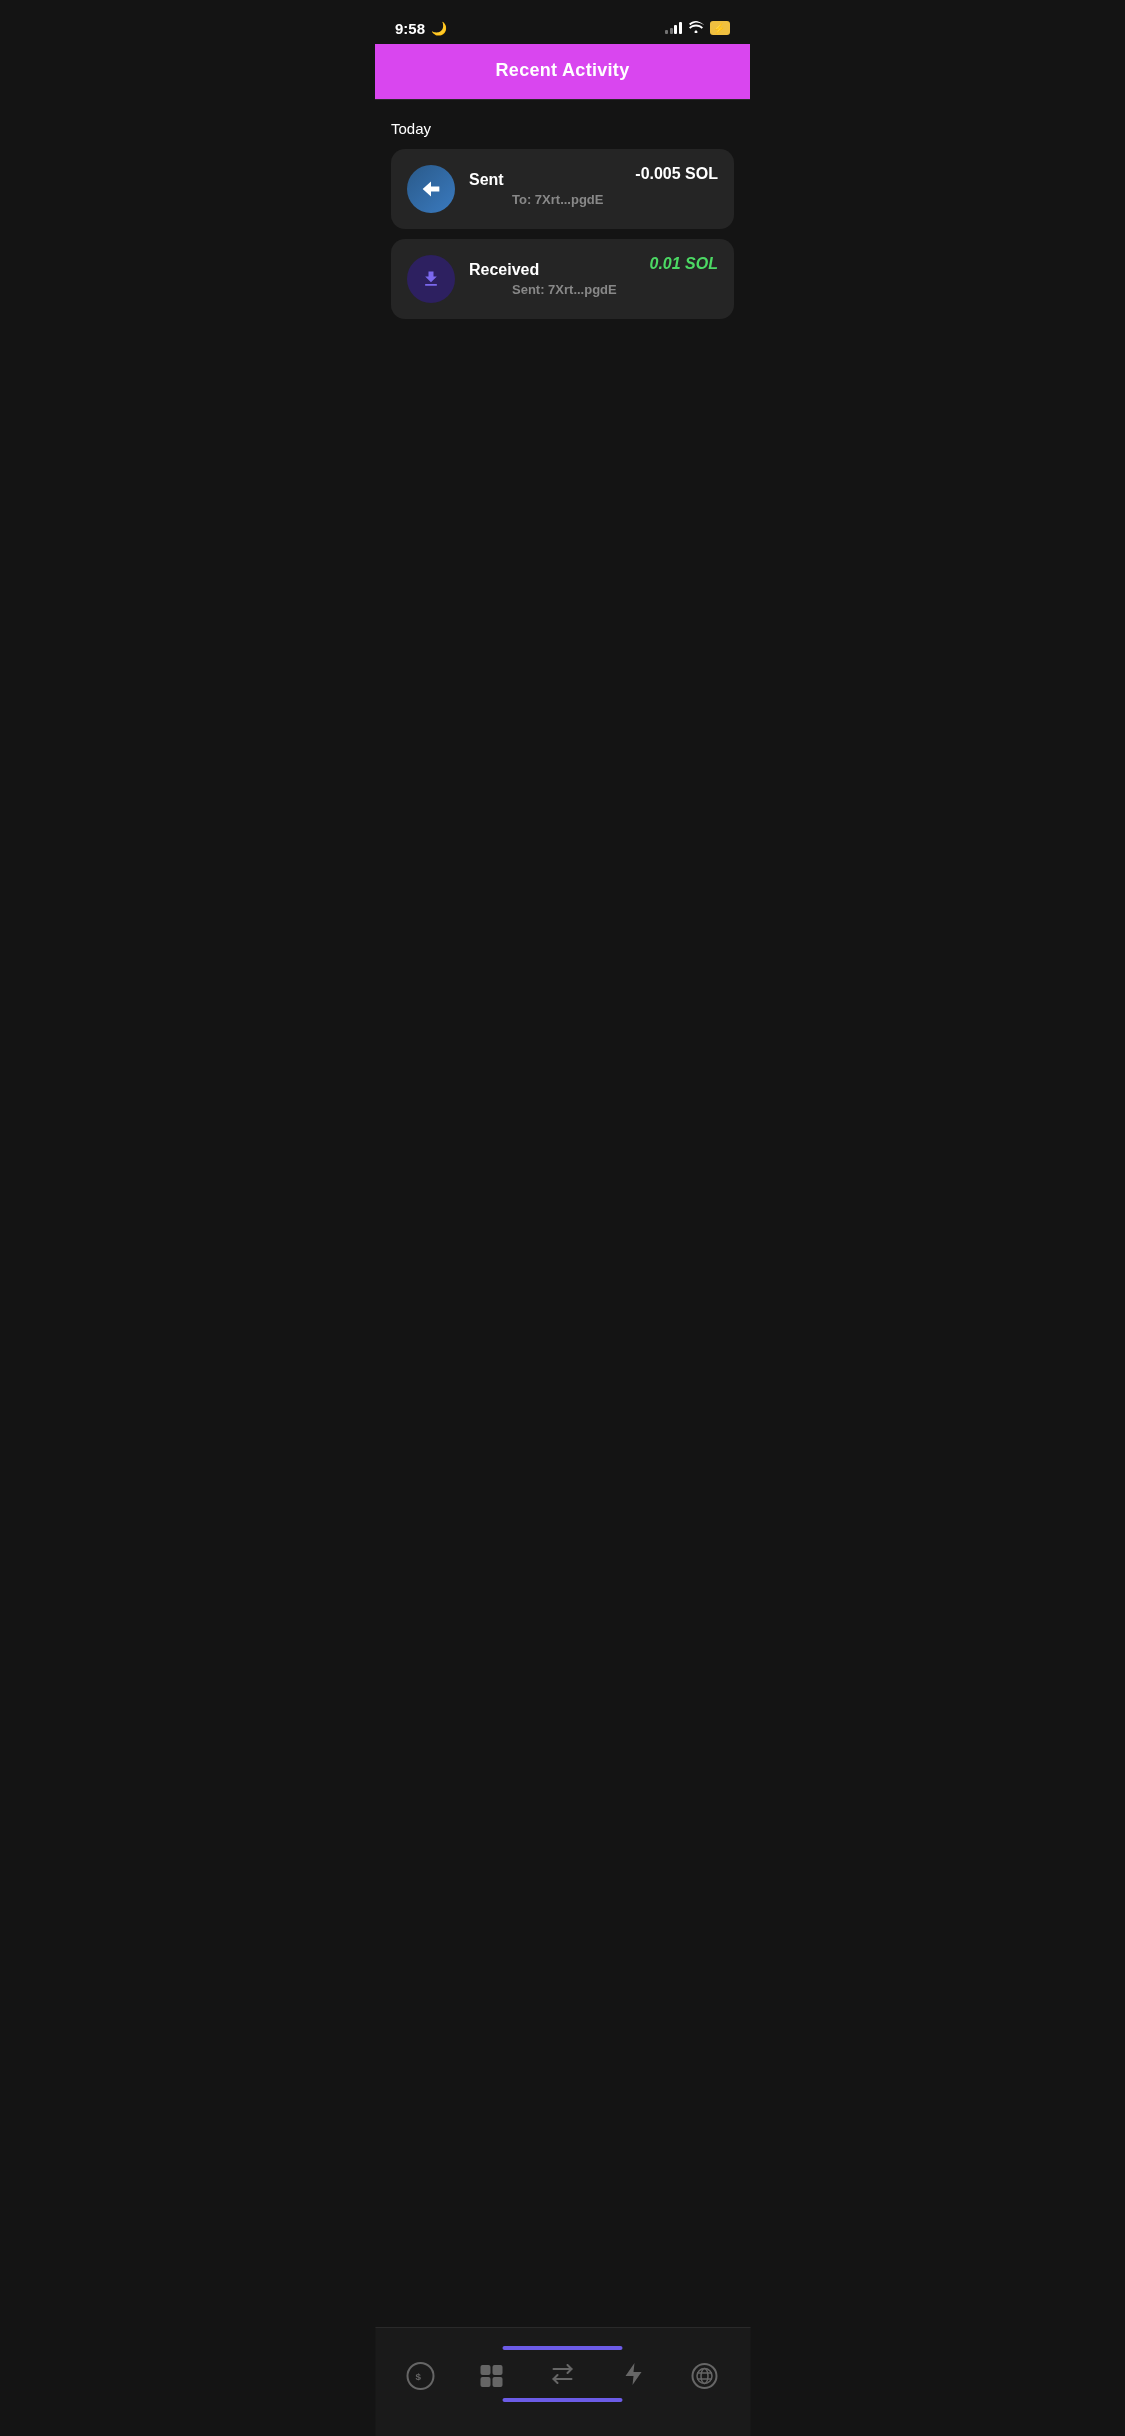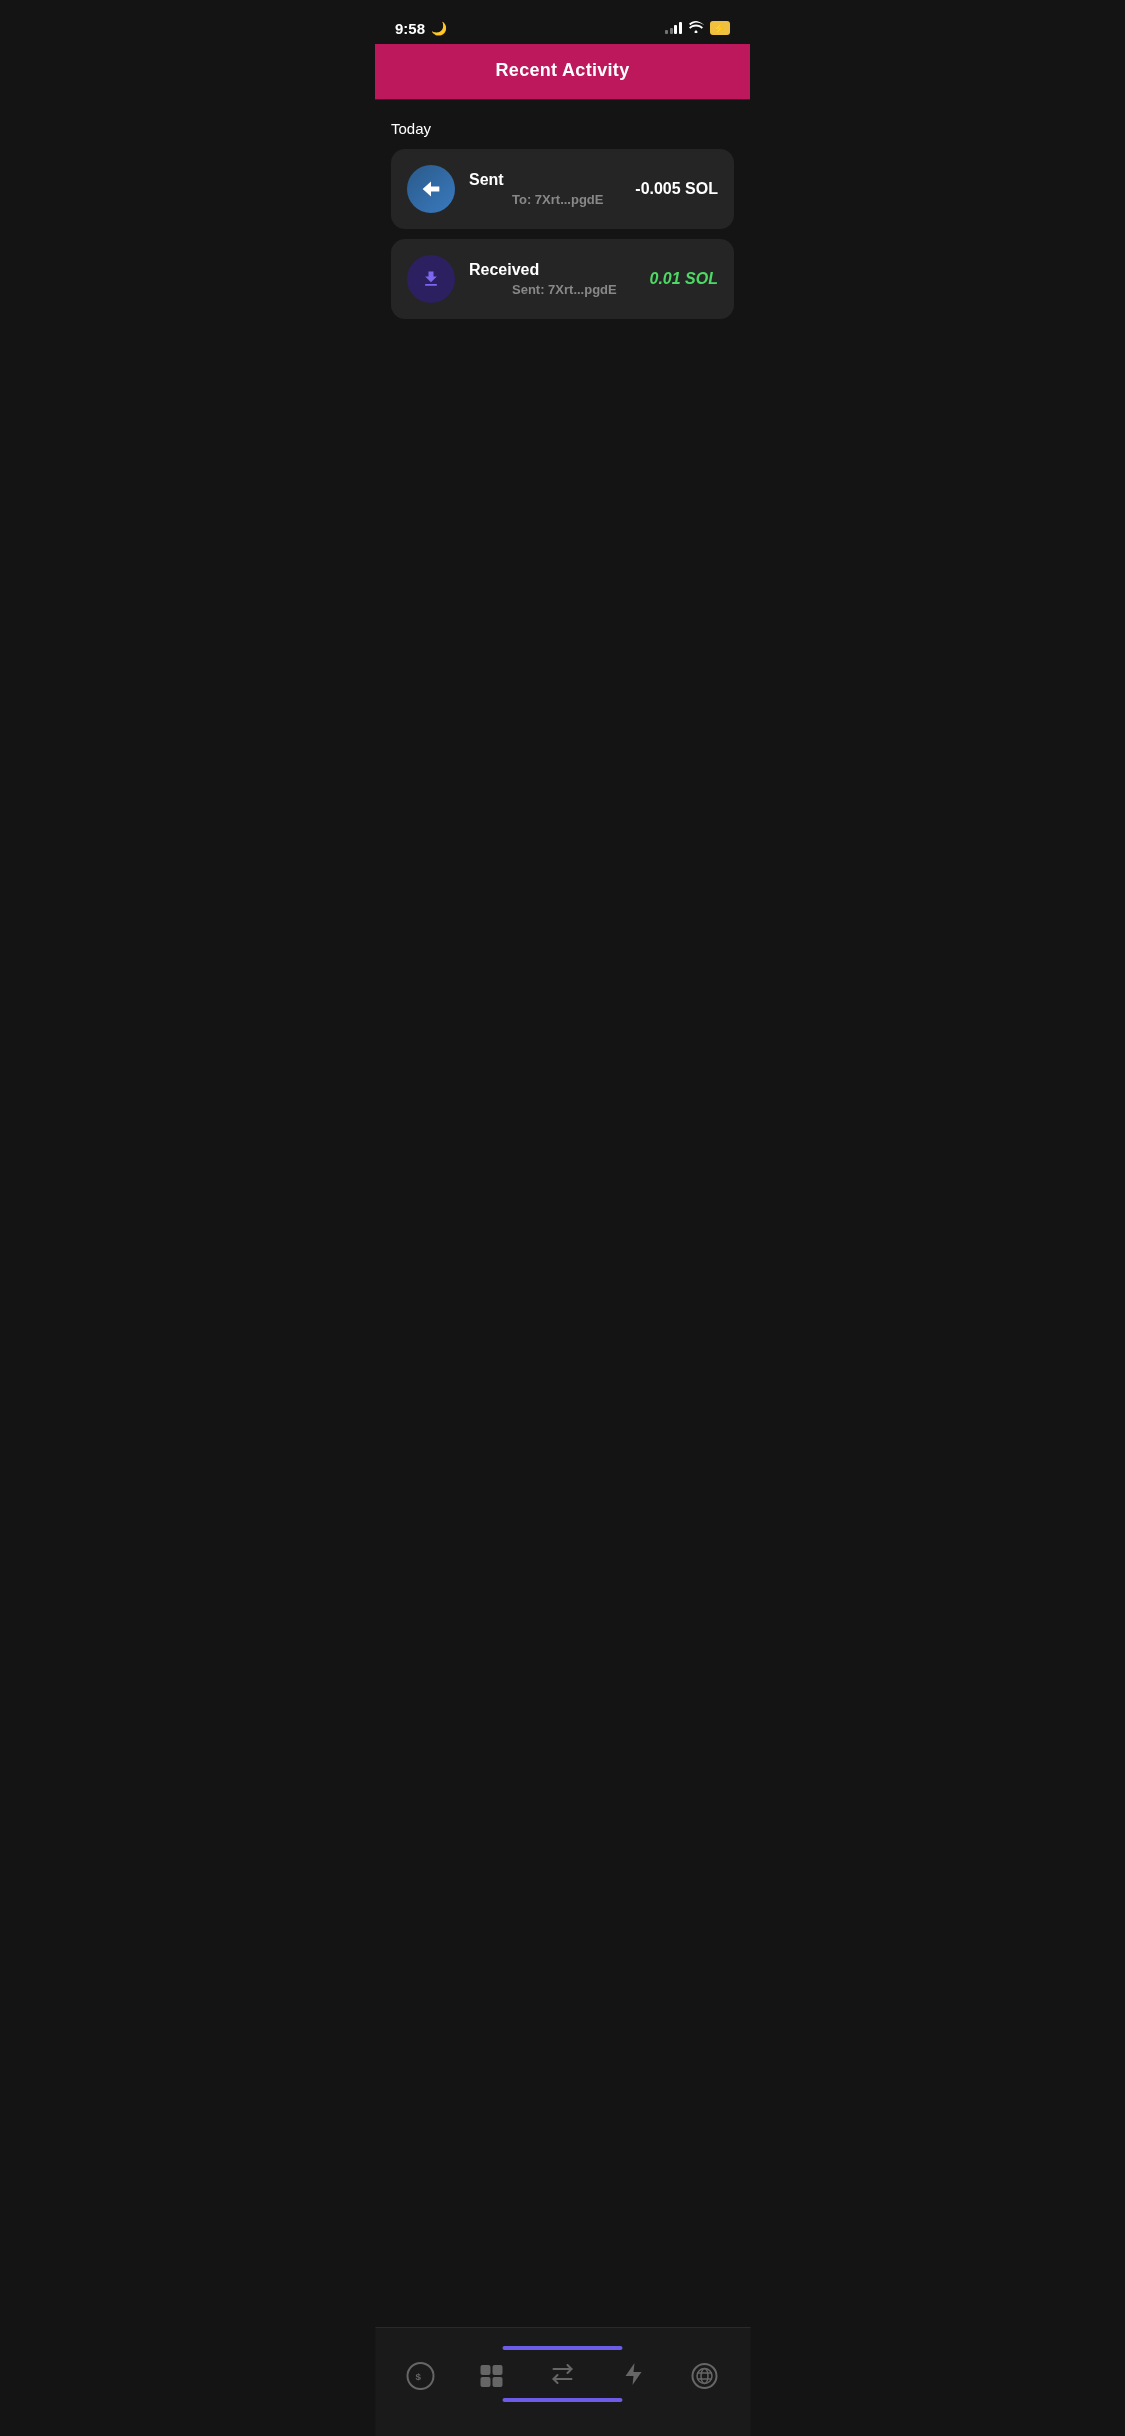--- a/index.html
+++ b/index.html
@@ -83,21 +83,21 @@
     }
 
     .battery-bolt {
       color: #1a1a1a;
       font-size: 10px;
       font-weight: bold;
     }
 
     
     .header {
-      background-color: #be185d;
+      background-color: #d946ef;
       padding: 16px 20px 18px 20px;
       text-align: center;
       border-bottom: 1px solid #2a2a2a;
     }
 
     .header-title {
       font-size: 18px;
       font-weight: 700;
       color: #ffffff;
       letter-spacing: 0.3px;
@@ -116,21 +116,21 @@
       font-weight: 400;
     }
 
     
     .transaction-card {
       background-color: #252525;
       border-radius: 14px;
       padding: 16px;
       margin-bottom: 10px;
       display: flex;
-      align-items: center;
+      align-items: flex-start;
       justify-content: space-between;
     }
 
     .transaction-left {
       display: flex;
       align-items: center;
       gap: 14px;
     }
 
     .tx-icon {

